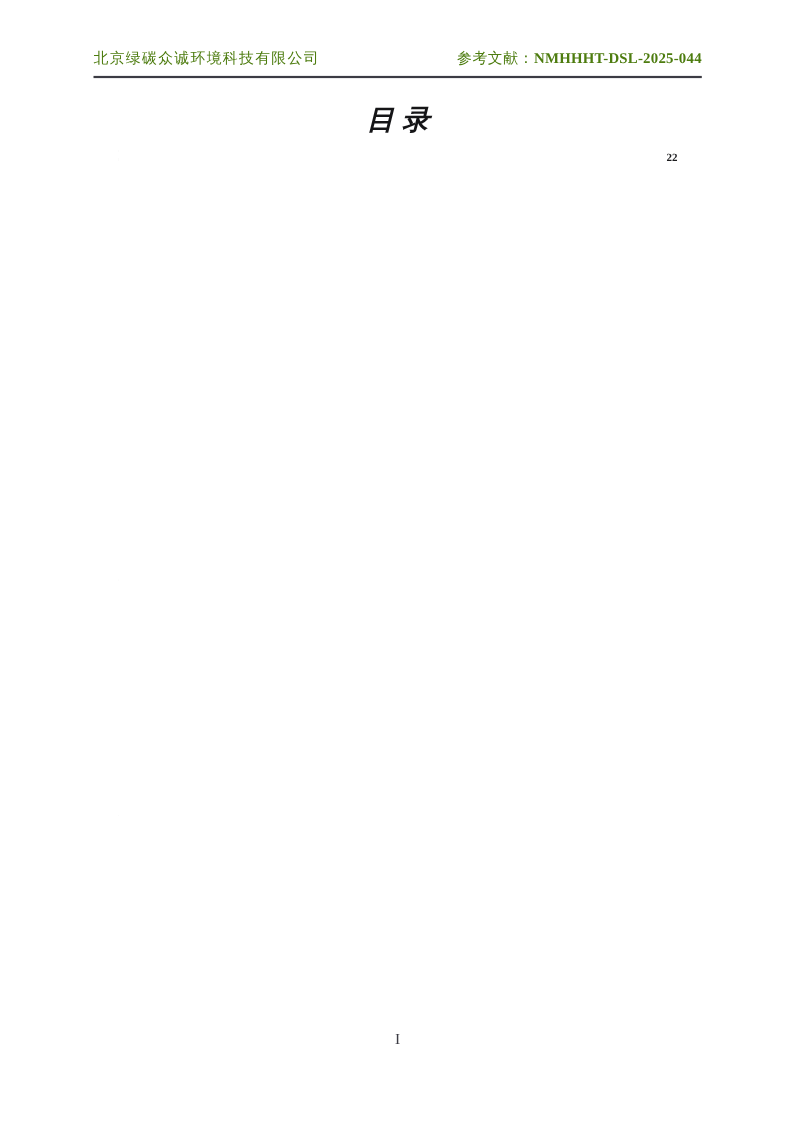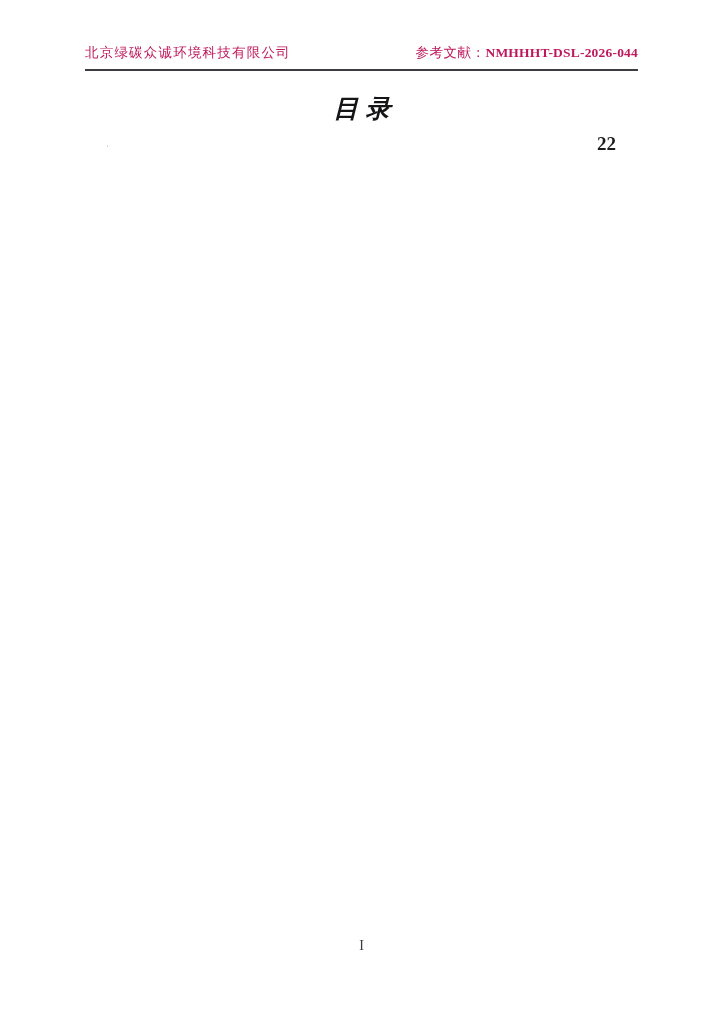--- a/index.html
+++ b/index.html
@@ -15,21 +15,21 @@
     position: absolute; inset: 0;
     background: #ffffff;
   }
   
   .header {
     position: absolute;
     left: 85px; right: 86px; top: 44px;
     display: flex; justify-content: space-between; align-items: flex-end;
     padding-bottom: 7px;
     border-bottom: 2px solid #3c3c44;
-    font-size: 13.5px; color: #be185d;
+    font-size: 13.5px; color: #4d7c0f;
   }
   .header .company { letter-spacing: 1.2px; font-weight: 500; }
   .header .docnum { letter-spacing: 0.5px; }
   .header .docnum b { font-weight: 700; letter-spacing: 0.2px; }
   
   .title {
     position: absolute;
     left: 0; right: 0; top: 92px;
     text-align: center;
     font-size: 25px; font-weight: 700;
@@ -52,21 +52,21 @@
   .toc-row .label { flex: none; }
   .toc-row .leader { flex: 1 1 auto; position: relative; align-self: stretch; min-width: 12px; }
   .toc-row .leader::before {
     content: "";
     position: absolute; left: 3px; right: 3px; bottom: 4px;
     border-bottom: 2px dotted #1b1b1b;
   }
   .toc-row .page { flex: none; min-width: 16px; text-align: right; }
   
   .toc-row.lvl0 { font-size: 15.5px; font-weight: 700; letter-spacing: 1.2px; }
-  .toc-row.lvl0 .page { font-size: 19px; letter-spacing: 0; }
+  .toc-row.lvl0 .page { font-size: 10px; letter-spacing: 0; }
   
   .toc-row.lvl1 { font-size: 15.5px; font-weight: 700; letter-spacing: 1.2px; }
   .toc-row.lvl1 .num { width: 27px; letter-spacing: 0; }
   .toc-row.lvl1 .page { font-size: 15px; letter-spacing: 0; }
   
   .toc-row.lvl2 { font-size: 14px; font-weight: 400; letter-spacing: 1.5px; color: #232327; }
   .toc-row.lvl2 { padding-left: 30px; }
   .toc-row.lvl2 .num { width: 32px; letter-spacing: 0.5px; }
   .toc-row.lvl2 .leader::before { border-bottom-width: 2px; border-bottom-color: #2a2a2e; }
   .toc-row.lvl2 .page { font-size: 13.5px; letter-spacing: 0; }
@@ -79,21 +79,21 @@
     letter-spacing: 1px;
   }
 </style>
 </head>
 <body>
 
 <div class="page">
 
   <div class="header">
     <span class="company">北京绿碳众诚环境科技有限公司</span>
-    <span class="docnum"><span>参考文献：</span><b>NMHHHT-DSL-2026-044</b></span>
+    <span class="docnum"><span>参考文献：</span><b>NMHHHT-DSL-2025-044</b></span>
   </div>
 
   <div class="title">目录</div>
 
   <div class="toc" id="toc">
       <div class="toc-row lvl0">
         <span class="label">碳足迹核查基本情况表</span>
         <span class="leader"></span>
         <span class="page">1</span>
       </div>

